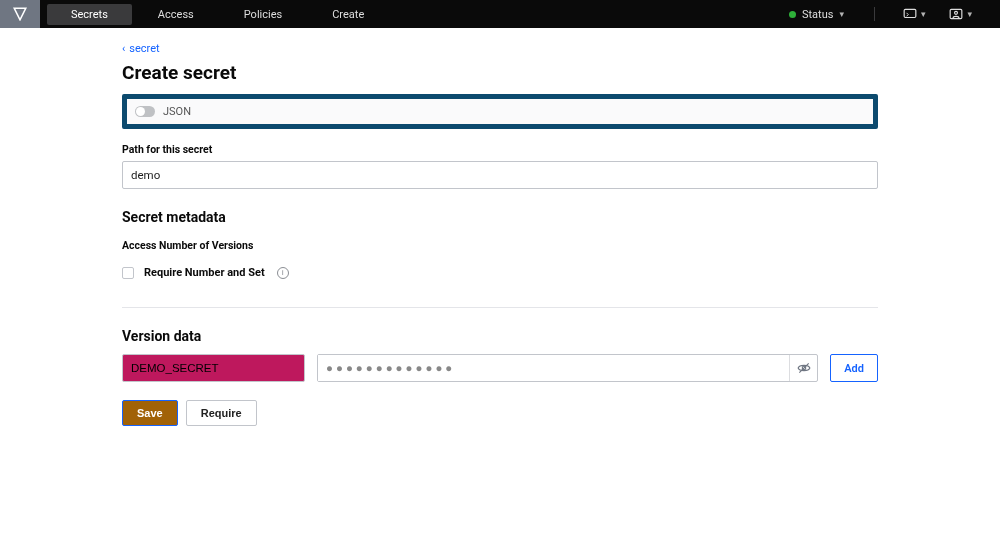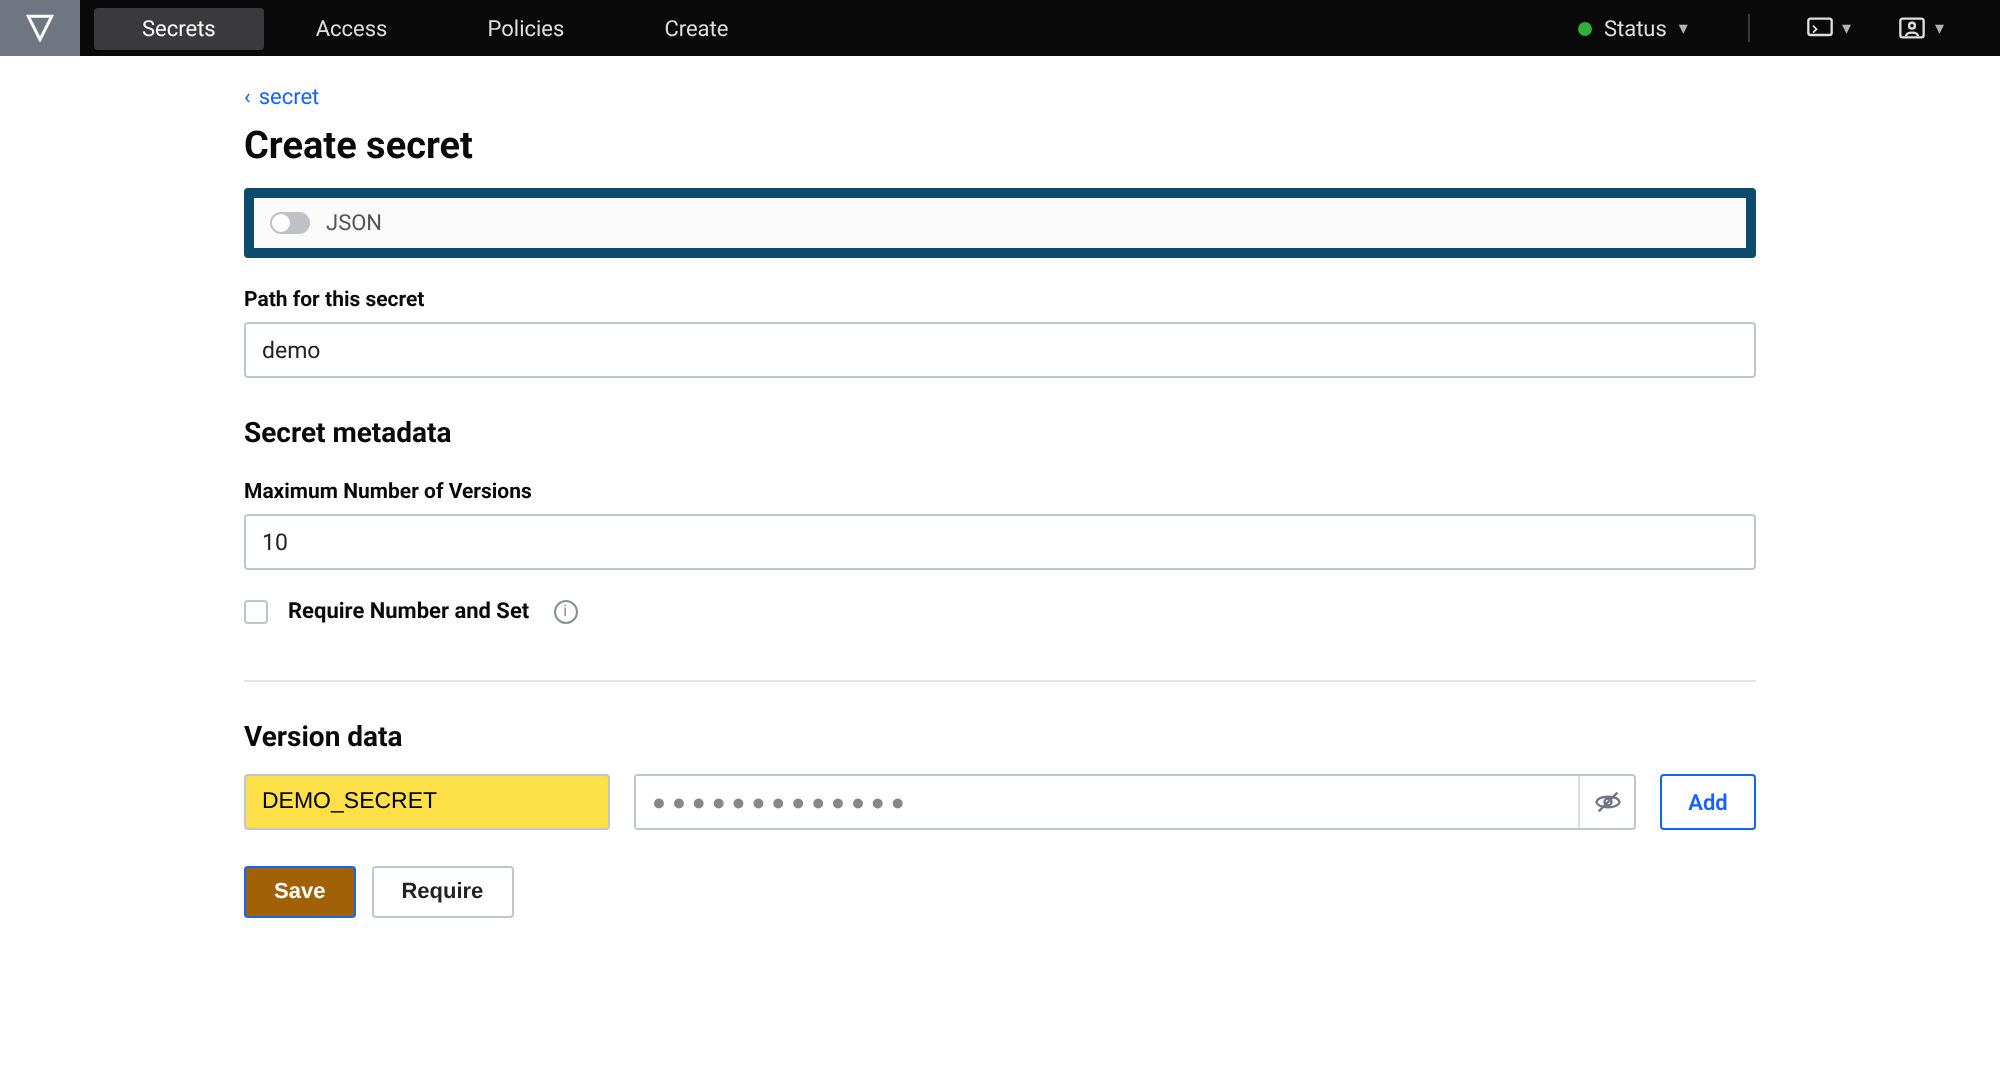--- a/index.html
+++ b/index.html
@@ -143,21 +143,21 @@
   }
   .kv-row {
     display: flex; gap: 12px; align-items: stretch;
   }
   .kv-key {
     width: 183px;
     border: 1px solid #c2c5cb;
     border-radius: 2px;
     padding: 4px 8px;
     font-size: 11.5px;
-    background: #fde047;
+    background: #be185d;
   }
   .kv-value-wrap {
     flex: 1;
     display: flex;
     border: 1px solid #c2c5cb;
     border-radius: 2px;
     background: #fff;
   }
   .kv-value {
     flex: 1;
@@ -260,22 +260,21 @@
         <div class="knob"></div>
       </div>
     <span>JSON</span>
   </div>
 
   <label class="field-label">Path for this secret</label>
   <input class="text-input" value="demo" style="">
 
   <div class="section-title">Secret metadata</div>
 
-  <label class="field-label">Maximum Number of Versions</label>
-  <input class="text-input" value="10" style="">
+  <label class="field-label">Access Number of Versions</label>
 
   <div class="check-row">
     <div class="checkbox"></div>
     <span>Require Number and Set</span>
     <span class="info-icon">i</span>
   </div>
 
   <hr class="sep">
 
   <div class="section-title">Version data</div>

